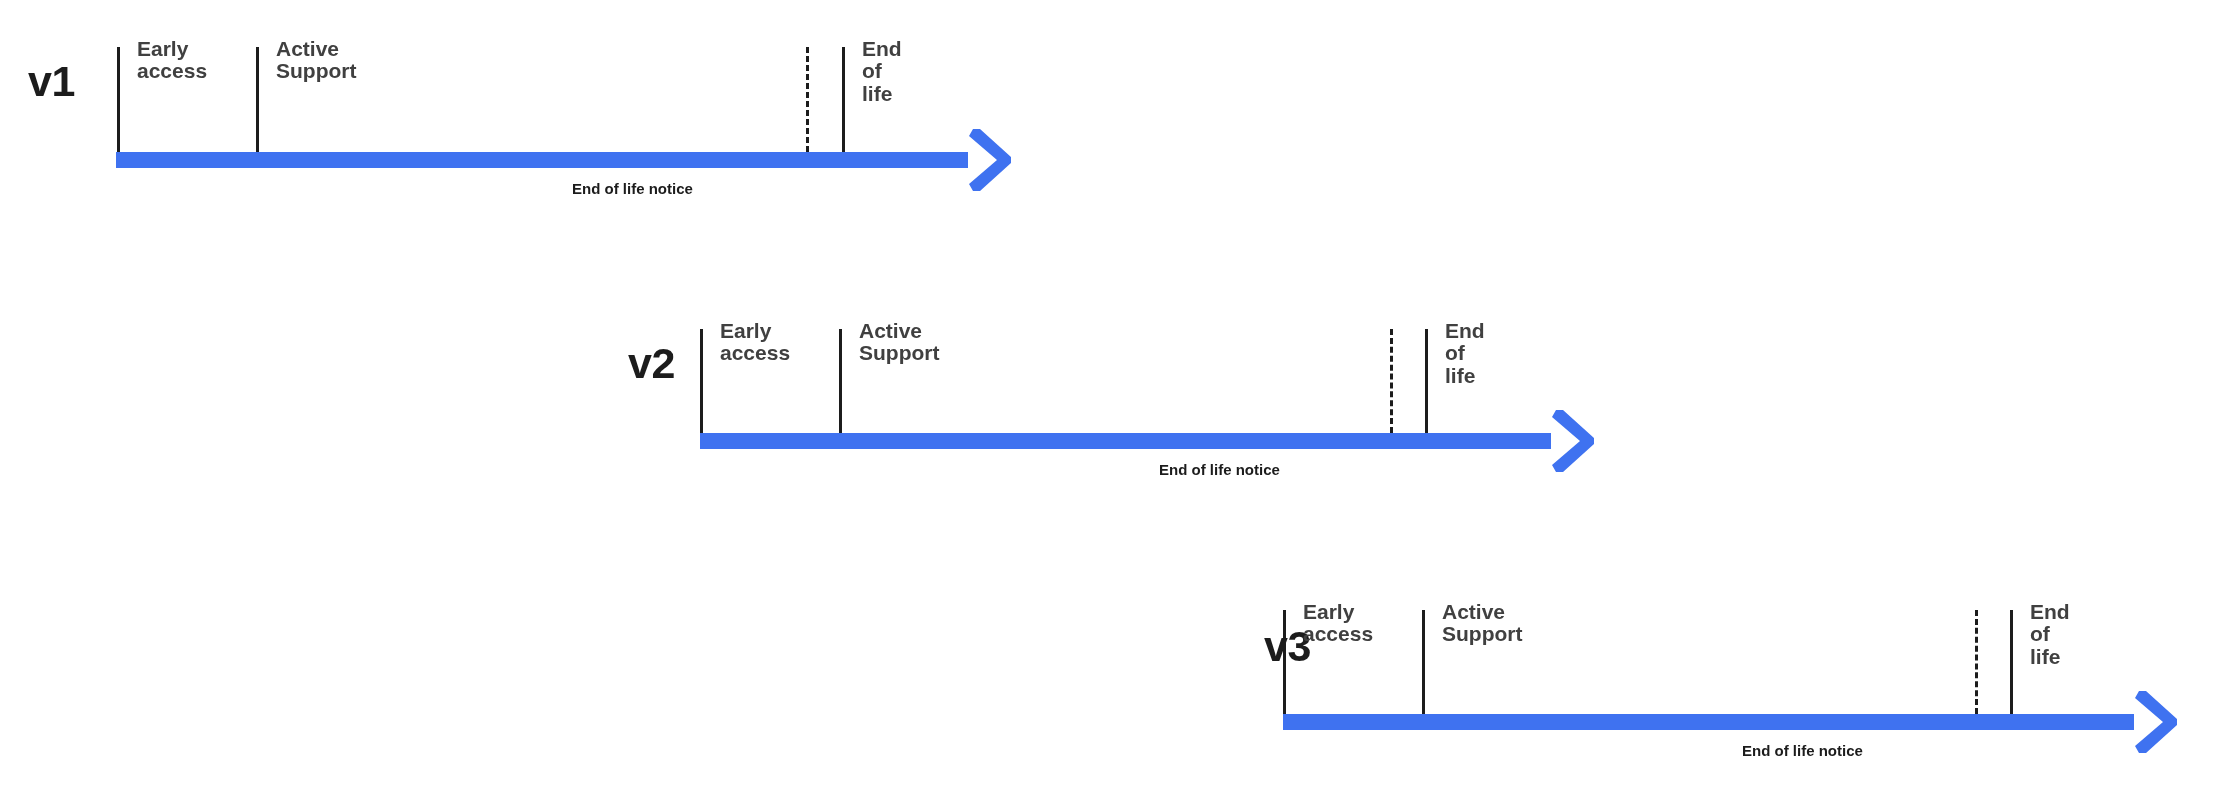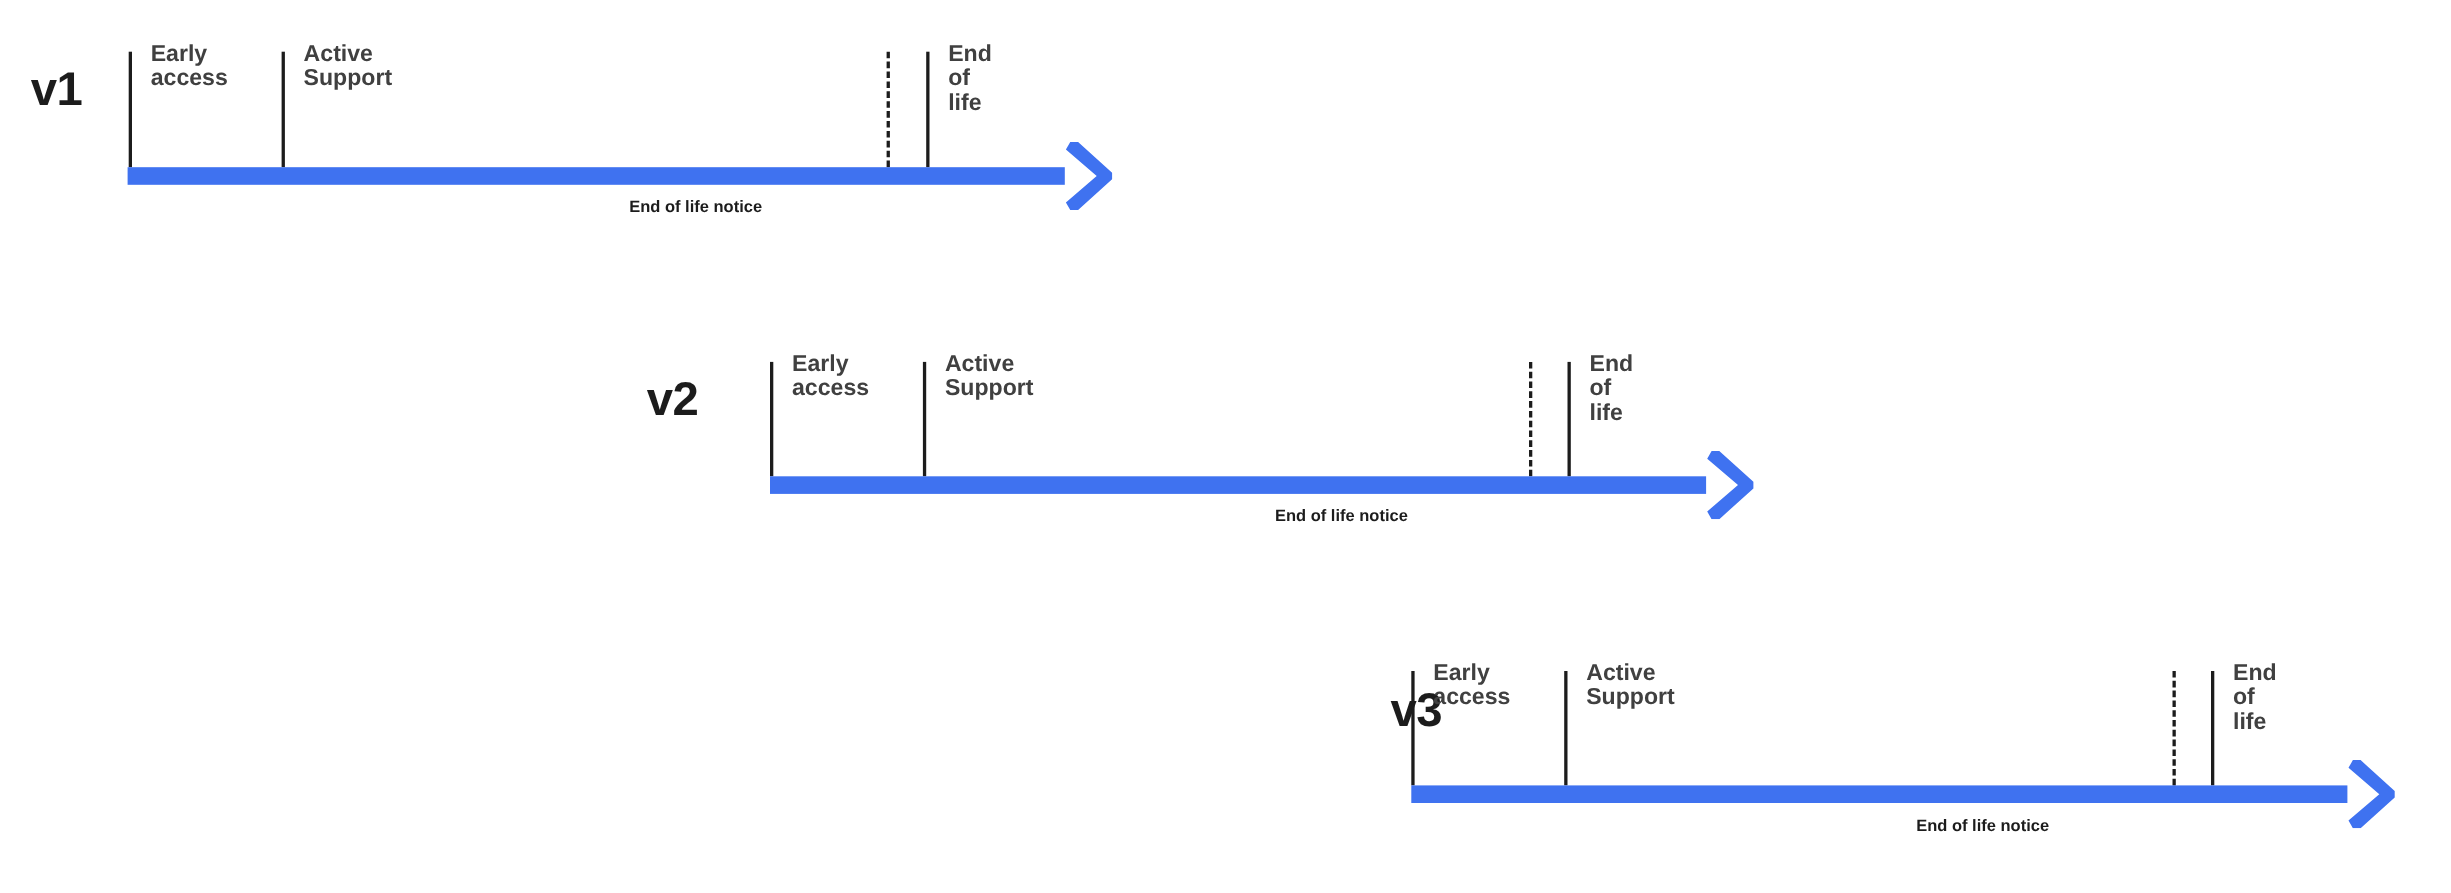--- a/index.html
+++ b/index.html
@@ -98,21 +98,21 @@
       <div class="phase-label" style="left: 862px; top: 38px;">End of life</div>
       <div class="bar" style="left: 116px; top: 152px; width: 852px; background: rgb(63, 114, 240);"></div>
       <div class="arrow-head" style="left: 966px; top: 129px; width: 50px; height: 62px;">
         <svg width="50" height="62" viewBox="0 0 50 62">
           <path d="M7 0 L14 0 L45 28 L45 34 L14 62 L7 62 L3 55 L31 31 L3 7 Z" fill="#3f72f0"></path>
         </svg>
       </div>
       <div class="notice-label" style="left: 572px; top: 181px;">End of life notice</div>
     </div>
     <div class="timeline-row">
-      <div class="version-label" style="left: 588px; top: 342px;">v2</div>
+      <div class="version-label" style="left: 628px; top: 342px;">v2</div>
       <div class="tick" style="left: 700px; top: 329px; height: 104px;"></div>
       <div class="tick" style="left: 839px; top: 329px; height: 104px;"></div>
       <div class="tick dashed" style="left: 1390px; top: 329px; height: 104px;"></div>
       <div class="tick" style="left: 1425px; top: 329px; height: 104px;"></div>
       <div class="phase-label" style="left: 720px; top: 320px;">Early
 access</div>
       <div class="phase-label" style="left: 859px; top: 320px;">Active Support</div>
       <div class="phase-label" style="left: 1445px; top: 320px;">End of life</div>
       <div class="bar" style="left: 700px; top: 433px; width: 851px; background: rgb(63, 114, 240);"></div>
       <div class="arrow-head" style="left: 1549px; top: 410px; width: 50px; height: 62px;">

